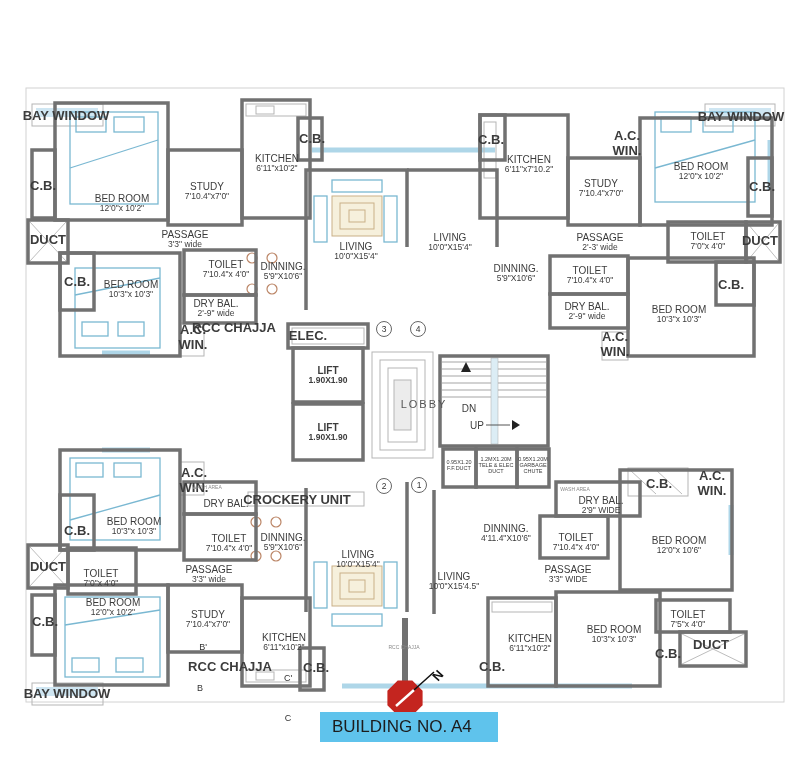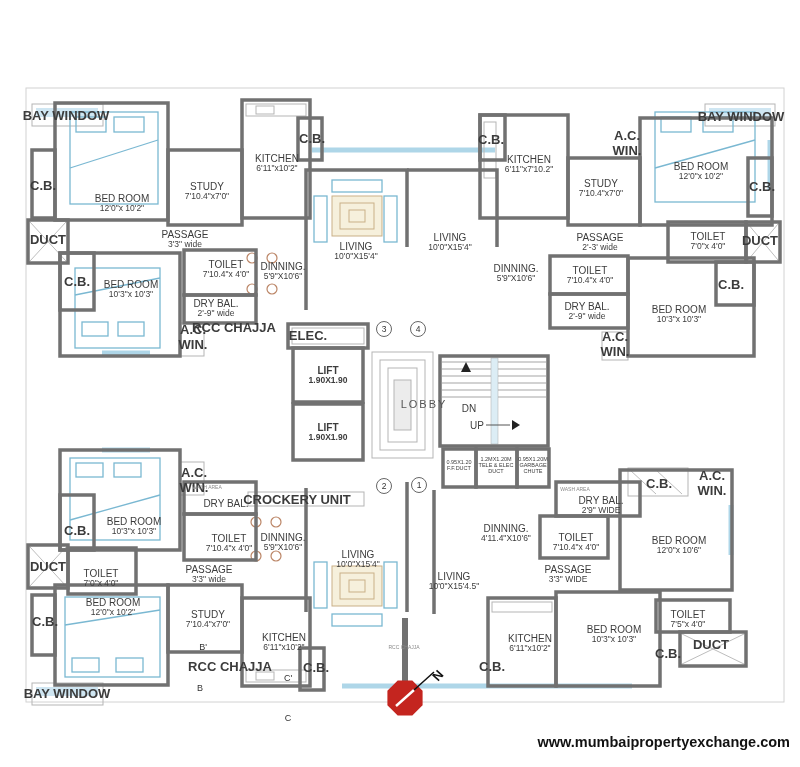--- a/index.html
+++ b/index.html
@@ -326,15 +326,15 @@
   <div class="lbl sm" style="left:668px;top:654px"><span>C.B.</span></div>
   <div class="lbl sm" style="left:711px;top:645px"><span>DUCT</span></div>
   <div class="lbl tiny" style="left:404px;top:648px"><span>RCC CHAJJA</span></div>
 
   <div class="marker" style="left:203px;top:647px">B'</div>
   <div class="marker" style="left:200px;top:688px">B</div>
   <div class="marker" style="left:288px;top:678px">C'</div>
   <div class="marker" style="left:288px;top:718px">C</div>
 
   <div class="north-label">N</div>
-  <div class="website">www.mumbaipropertyexchange.com</div>
+  <div class="building-label">BUILDING NO. A4</div>
 
 </div>
 
 </body></html>

